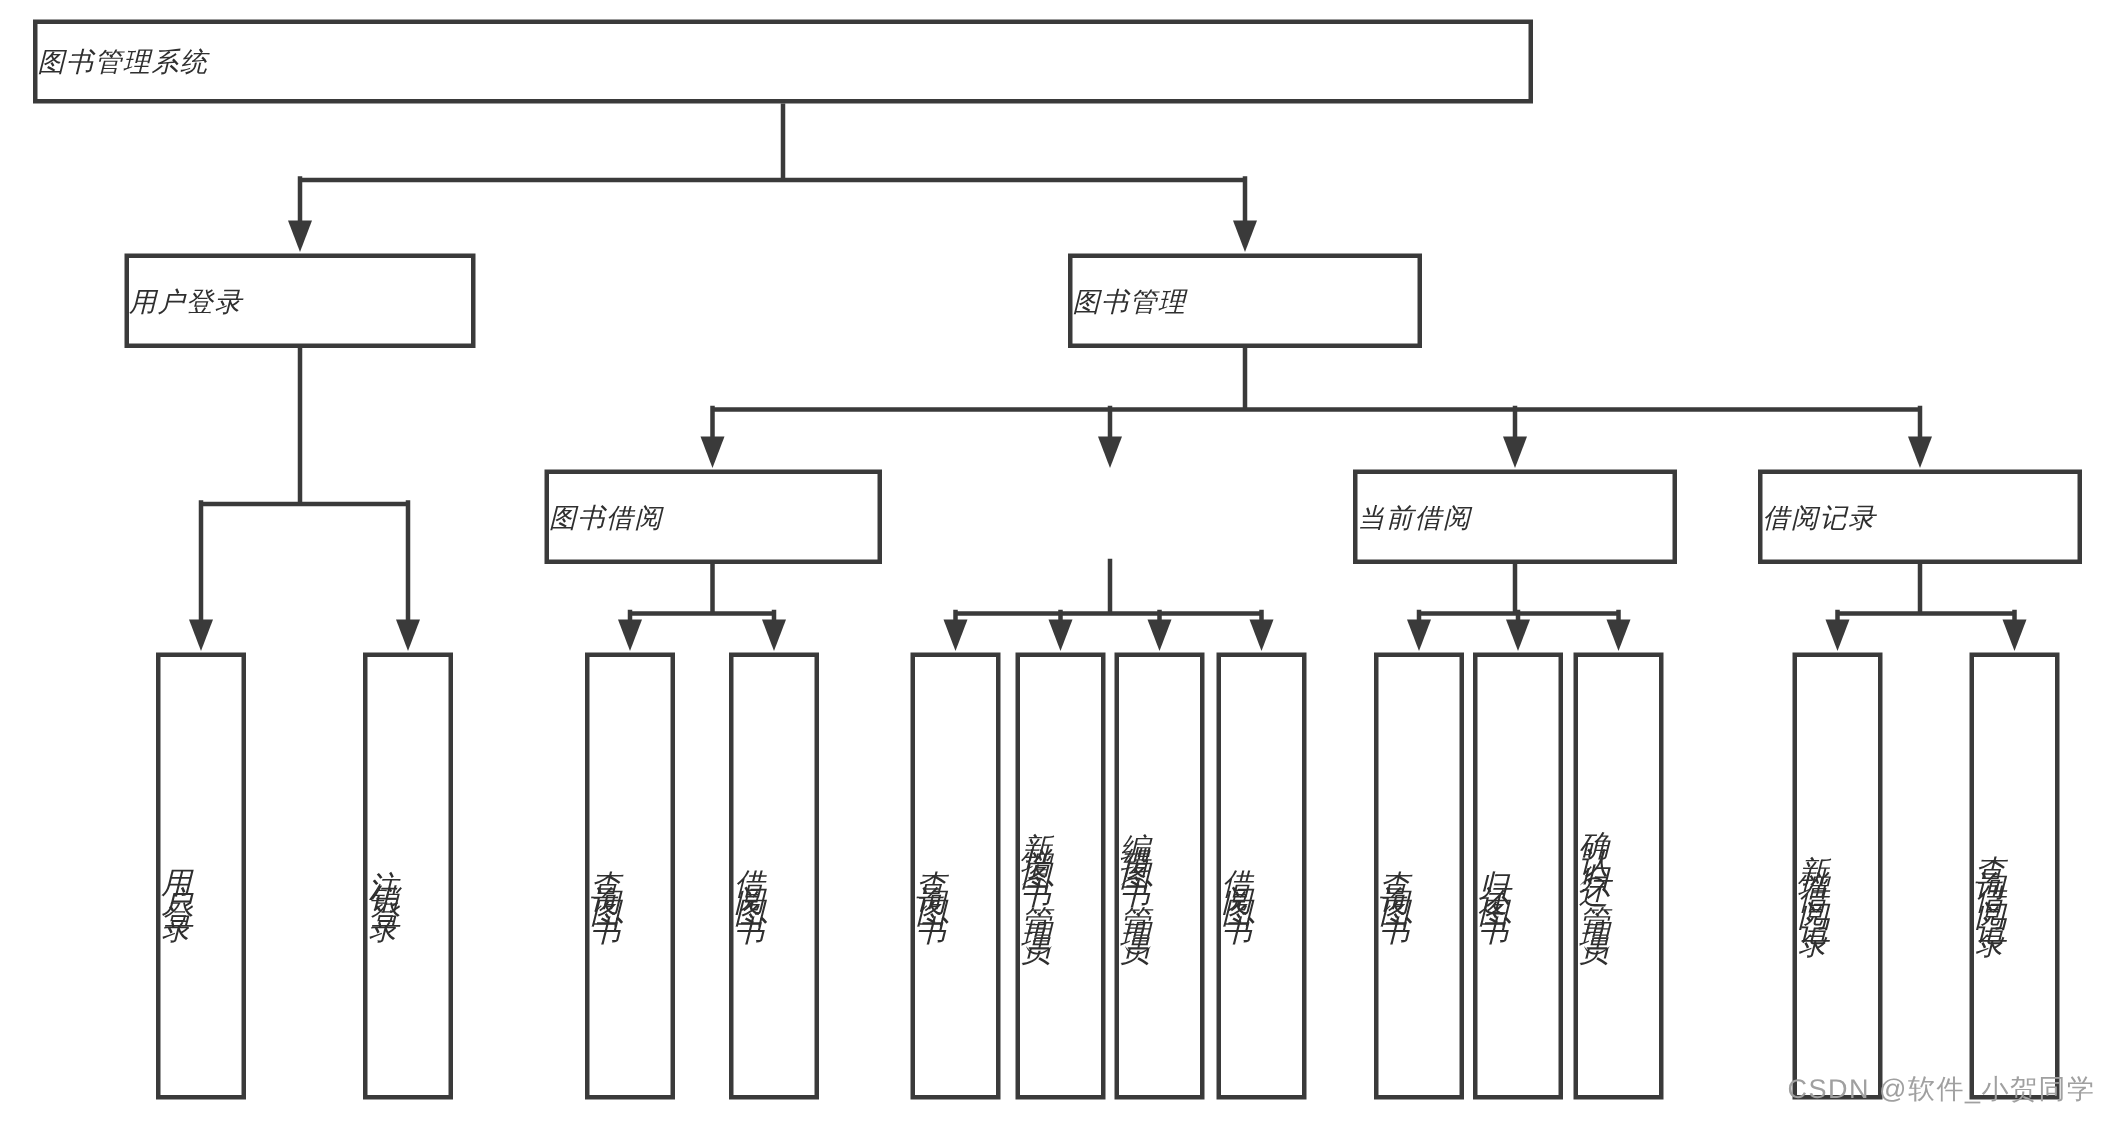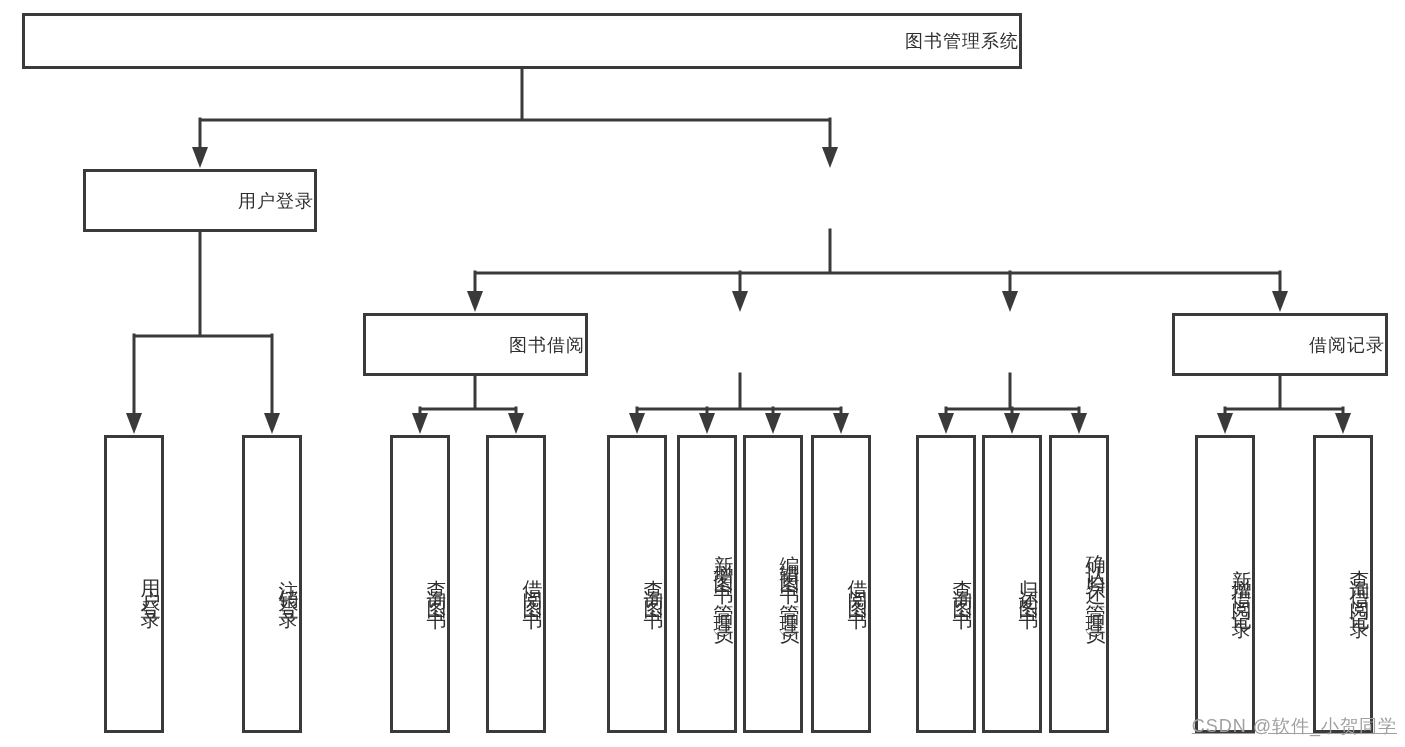--- a/index.html
+++ b/index.html
@@ -36,22 +36,23 @@
   .connectors .ah {
     fill: var(--line);
     stroke: none;
   }
   .node {
     position: absolute;
     border: 3px solid var(--line);
     background: var(--background);
     display: flex;
     align-items: center;
-    justify-content: flex-end;
+    justify-content: flex-start;
     color: var(--text);
+    font-style: italic;
   }
   .node.h span {
     font-size: 18px;
     letter-spacing: 1px;
     white-space: nowrap;
   }
   .node.v .vtext {
     writing-mode: vertical-rl;
     text-orientation: mixed;
     font-size: 20px;
@@ -61,21 +62,20 @@
   }
   .watermark {
     position: absolute;
     right: 8px;
     top: 714px;
     font-size: 18px;
     color: var(--watermark);
     letter-spacing: 1px;
     white-space: nowrap;
     z-index: 5;
-    text-decoration: underline;
   }
 </style>
 </head>
 <body>
 
 <div class="canvas">
 
   <svg class="connectors" viewBox="0 0 1405 747" xmlns="http://www.w3.org/2000/svg">
     <g>
       <path class="ln" d="M522 67 V120 M200 120 H830 M200 119 V150 M830 119 V150"></path>
@@ -119,23 +119,29 @@
     </g>
   </svg>
 
   <div class="node h" style="left:22px;top:13px;width:1000px;height:56px">
     <span>图书管理系统</span>
   </div>
 
   <div class="node h" style="left:83px;top:169px;width:234px;height:63px">
     <span>用户登录</span>
   </div>
+  <div class="node h" style="left:712px;top:169px;width:236px;height:63px">
+    <span>图书管理</span>
+  </div>
 
   <div class="node h" style="left:363px;top:313px;width:225px;height:63px">
     <span>图书借阅</span>
+  </div>
+  <div class="node h" style="left:902px;top:313px;width:216px;height:63px">
+    <span>当前借阅</span>
   </div>
   <div class="node h" style="left:1172px;top:313px;width:216px;height:63px">
     <span>借阅记录</span>
   </div>
 
   <div class="node v" style="left:104px;top:435px;width:60px;height:298px">
     <span class="vtext">用户登录</span>
   </div>
   <div class="node v" style="left:242px;top:435px;width:60px;height:298px">
     <span class="vtext">注销登录</span>

